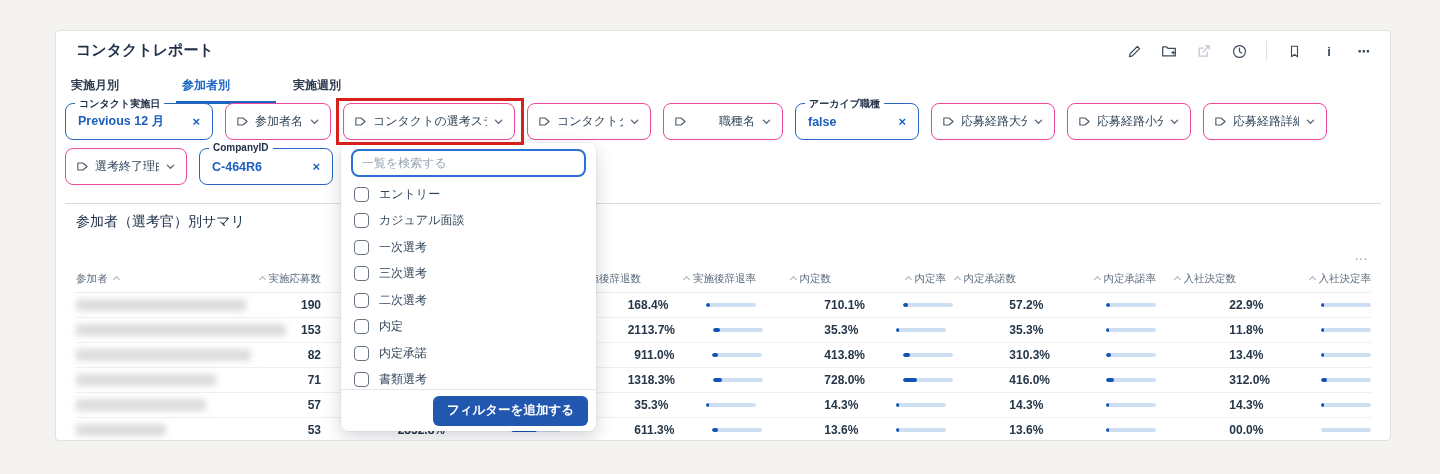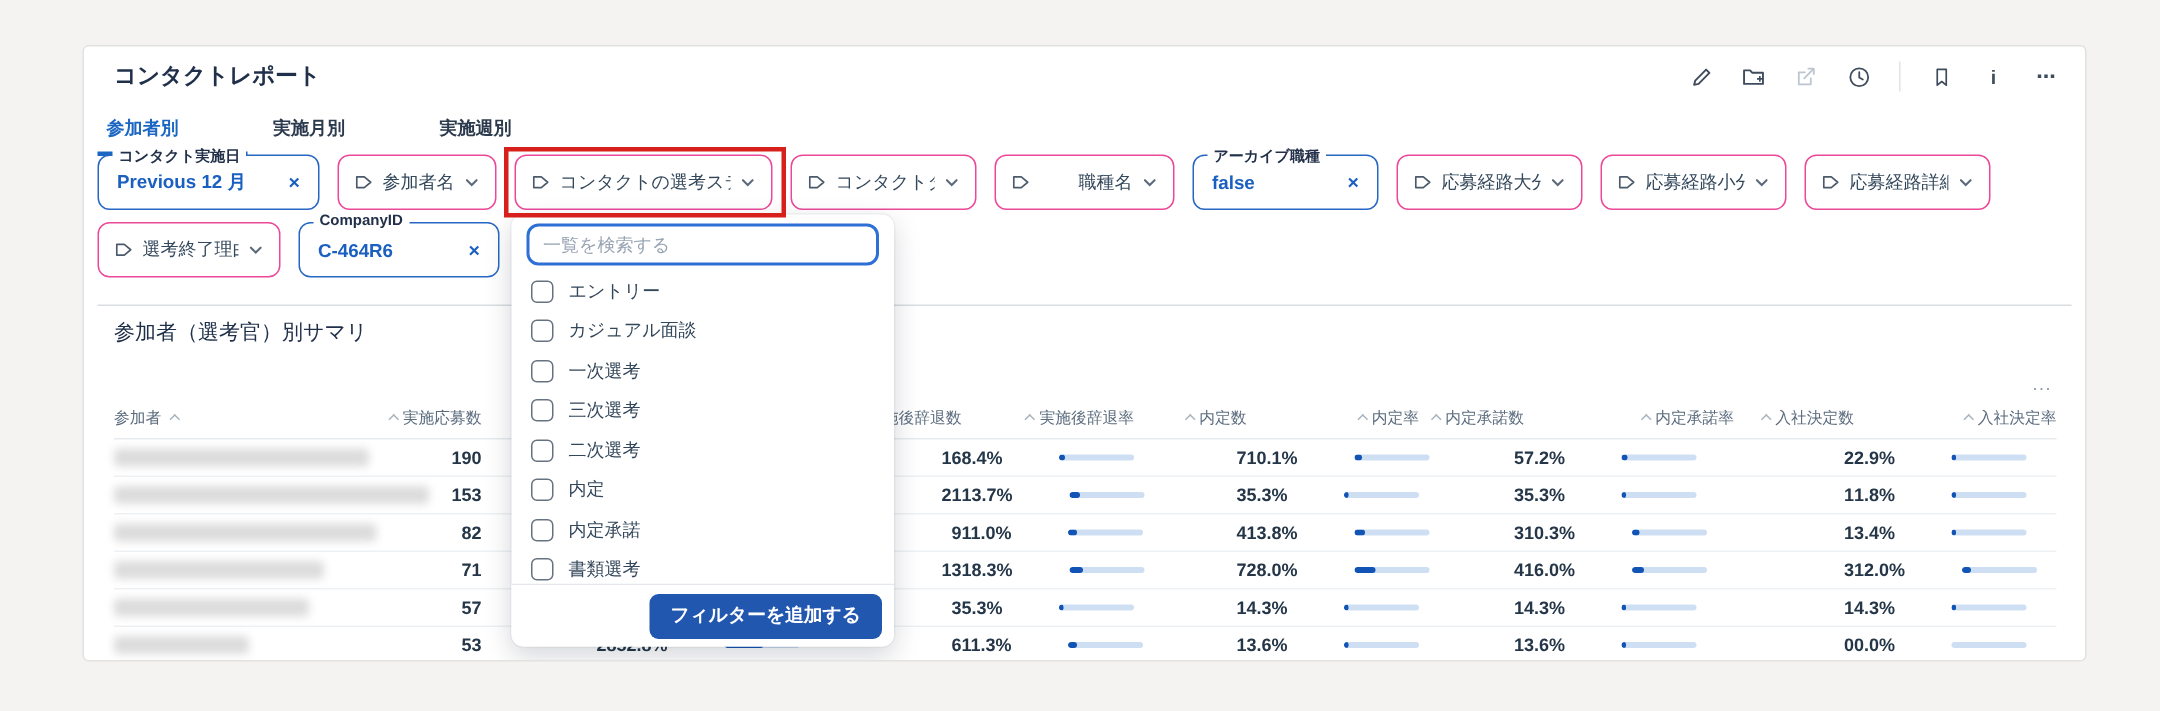--- a/index.html
+++ b/index.html
@@ -64,21 +64,21 @@
   .table { position:absolute; left:20px; top:234px; width:1295px; }
   .tr { display:flex; align-items:center; height:25px; border-bottom:1px solid #eef1f3; }
   .tr.head { height:28px; border-bottom:1px solid #e7ebee; }
   .td, .th { white-space:nowrap; overflow:visible; }
   .th { font-size:10.5px; color:#5c6c7e; display:flex; align-items:center; justify-content:flex-end; }
   .th.left { justify-content:flex-start; }
   .caret { display:inline-block; width:5px; height:5px; border-left:1.2px solid #a8b2bd; border-top:1.2px solid #a8b2bd;
            transform:rotate(45deg); margin:2px 4px 0 0; flex:0 0 auto; }
   .th.left .caret { margin:2px 0 0 6px; }
   .td { font-size:12px; font-weight:700; color:#243648; text-align:right; }
-  .td.rate { display:flex; align-items:center; justify-content:flex-start;gap:30px; }
+  .td.rate { display:flex; align-items:center; justify-content:space-between;gap:30px; }
   .bar { width:50px; height:4.5px; background:#cfdff3; border-radius:3px; margin-left:8px; position:relative; overflow:hidden; flex:0 0 auto; }
   .bar i { position:absolute; left:0; top:0; bottom:0; background:#1254b5; border-radius:3px; }
   .name-blur { height:12px; border-radius:3px; background:#dcdcdc; filter:blur(3px); }
 </style>
 </head>
 <body>
 
 <div class="stage">
   <div class="card">
 
@@ -115,22 +115,22 @@
       </div>
       <div class="tb-btn">
           <span class="tb-txt">i</span>
         </div>
       <div class="tb-btn">
           <span class="tb-txt">⋯</span>
         </div>
     </div>
 
     <div class="tabs">
+        <div class="tab">実施月別</div>
         <div class="tab active">参加者別</div>
-        <div class="tab">実施月別</div>
         <div class="tab">実施週別</div>
       </div>
 
     <div class="chips r1">
         <div class="chip value" style="width: 148px;">
           <span class="chip-label">コンタクト実施日</span>
           <span class="chip-value">Previous 12 月</span>
           <span class="chip-x">×</span>
         </div>
         <div class="chip select" style="width: 106px;">

